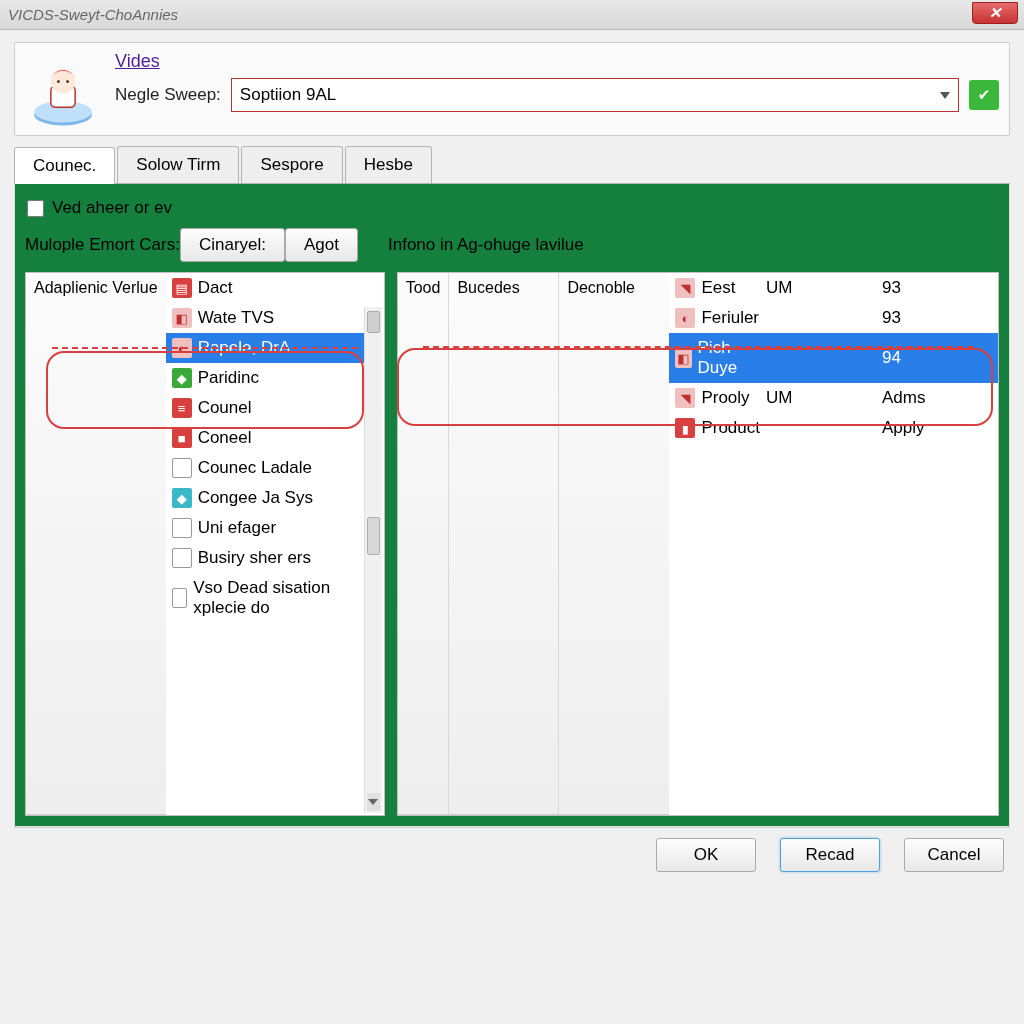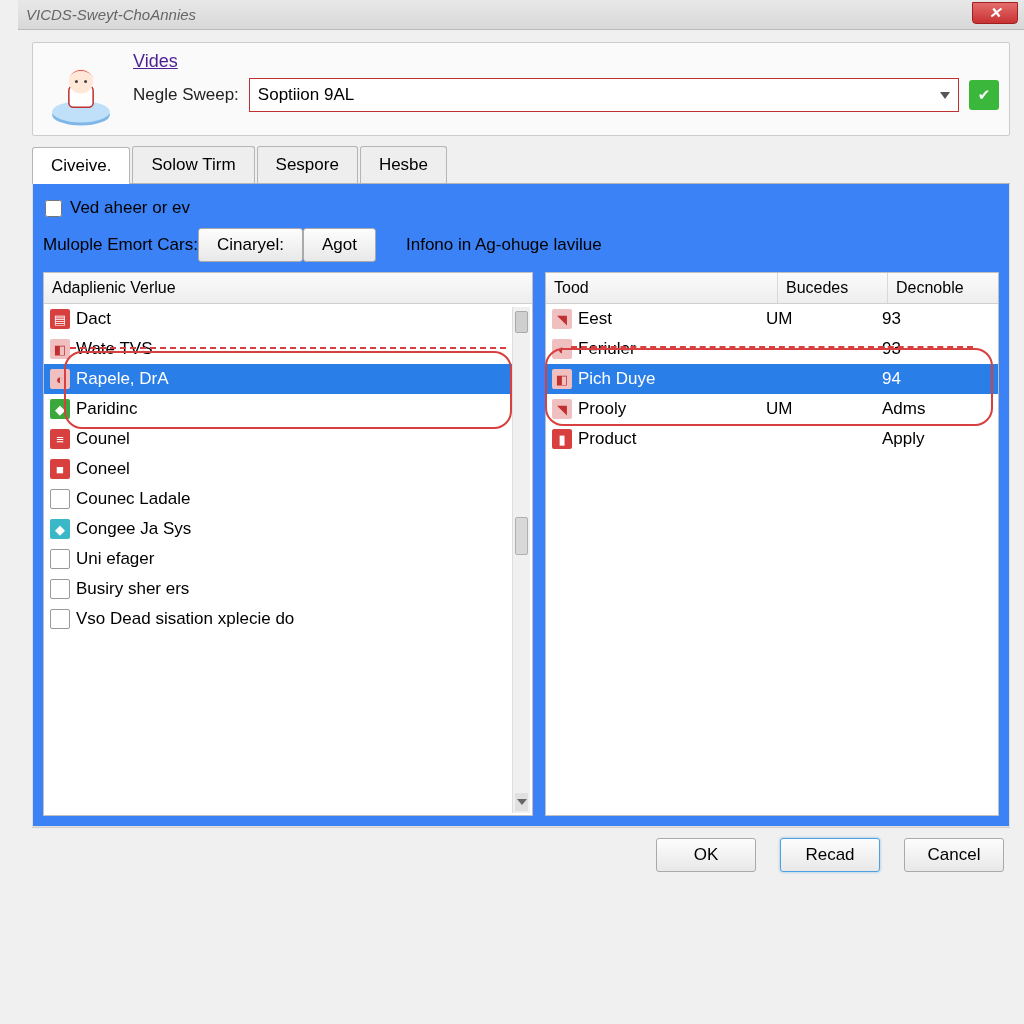--- a/index.html
+++ b/index.html
@@ -10,21 +10,20 @@
   width: 1024px;
   height: 1024px;
   overflow: hidden;
 }
 .window {
   width: 1024px;
   height: 888px;
   display: flex;
   flex-direction: column;
   background: #f0f0f0;
-  padding-left: 18px;
 }
 .titlebar {
   height: 30px;
   background: linear-gradient(#e8e8e8, #d8d8d8);
   display: flex;
   align-items: center;
   padding: 0 8px;
   border-bottom: 1px solid #bbb;
   color: #666;
   font-style: italic;
@@ -125,21 +124,21 @@
   margin-right: 2px;
   font-size: 17px;
   cursor: pointer;
 }
 .tab.active {
   background: #fff;
   position: relative;
   top: 1px;
 }
 .tab-body {
-  background: #3b82f6;
+  background: #15803d;
   border: 1px solid #e0e0e0;
   border-top: none;
   flex: 1;
   padding: 10px;
   display: flex;
   flex-direction: column;
   min-height: 0;
 }
 .checkbox-row {
   display: flex;
@@ -169,21 +168,21 @@
 .panes {
   flex: 1;
   display: flex;
   gap: 12px;
   min-height: 0;
 }
 .pane {
   border: 1px solid #c0c0c0;
   background: #fff;
   display: flex;
-  flex-direction: column;
+  flex-direction: row;
   min-height: 0;
 }
 .left-pane { width: 490px; position: relative; }
 .right-pane { flex: 1; }
 .pane-header {
   display: flex;
   border-bottom: 1px solid #d0d0d0;
   background: linear-gradient(#fbfbfb, #eee);
   font-size: 16px;
 }
@@ -334,21 +333,21 @@
             <span class="caret"></span>
           </div>
           <div class="green-icon">
             <span>✔</span>
           </div>
         </div>
       </div>
     </div>
 
     <div class="tabs" id="tabs">
-        <div class="tab active">Civeive.</div>
+        <div class="tab active">Counec.</div>
         <div class="tab">Solow Tirm</div>
         <div class="tab">Sespore</div>
         <div class="tab">Hesbe</div>
       </div>
 
     <div class="tab-body">
       <div class="checkbox-row">
         <input type="checkbox" style="">
         <span>Ved aheer or ev</span>
       </div>

